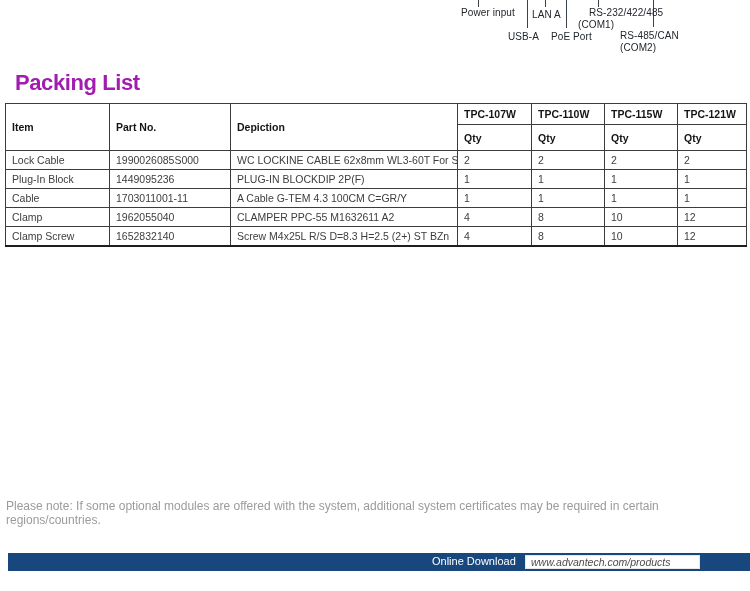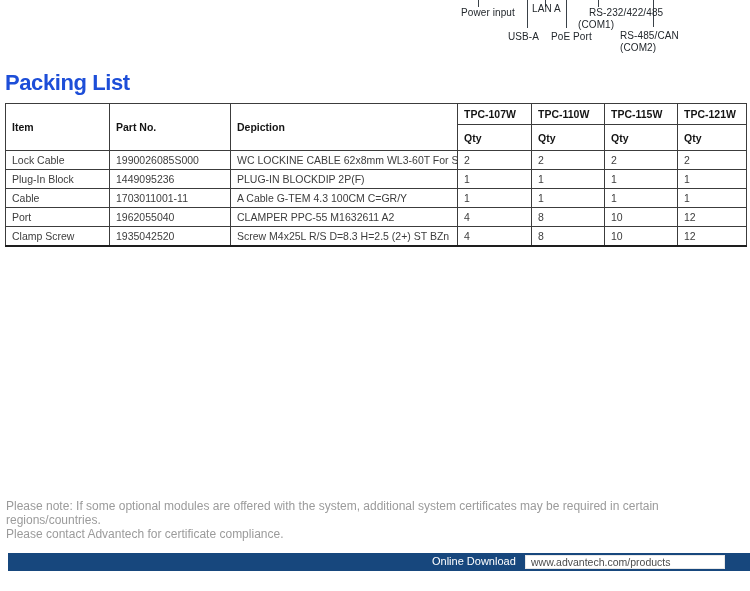--- a/index.html
+++ b/index.html
@@ -47,52 +47,52 @@
 
   
   .download-bar {
     position:absolute; left:8px; top:553px; width:742px; height:18px;
   }
   .dl-label {
     position:absolute; left:424px; top:2px;
     font-size:11px; font-weight:normal; color:#ffffff; white-space:nowrap;
   }
   .dl-url-box {
-    position:absolute; left:517px; top:2px; width:200px; height:14px;
-    background:#ffffff; border:1px solid #e8e8e8;
+    position:absolute; left:517px; top:2px; width:175px; height:14px;
+    background:#ffffff; border:1px solid #e8e8e8;font-style:italic;
   }
   .dl-url-box span {
     display:block; font-size:10.5px; color:#4c4c4c; line-height:12px;
     padding-left:5px; white-space:nowrap;
   }
 </style>
 </head>
 <body>
 
 <div>
   <div class="callout-line" style="left:478px; top:0; height:7px;"></div>
   <div class="callout-line" style="left:527px; top:0; height:28px;"></div>
   <div class="callout-line" style="left:545px; top:0; height:7px;"></div>
   <div class="callout-line" style="left:566px; top:0; height:28px;"></div>
   <div class="callout-line" style="left:598px; top:0; height:7px;"></div>
   <div class="callout-line" style="left:653px; top:0; height:27px;"></div>
 </div>
 
 <div>
   <span class="callout-label" style="left:461px; top:7px;">Power input</span>
-  <span class="callout-label" style="left:532px; top:3px;text-align:center;">LAN A</span>
+  <span class="callout-label" style="left:532px; top:9px;text-align:center;">LAN A</span>
   <span class="callout-label" style="left:571px; top:7px;padding-left:18px;">RS-232/422/485</span>
   <span class="callout-label" style="left:578px; top:19px;">(COM1)</span>
   <span class="callout-label" style="left:508px; top:31px;">USB-A</span>
   <span class="callout-label" style="left:551px; top:31px;">PoE Port</span>
   <span class="callout-label" style="left:620px; top:30px;">RS-485/CAN</span>
   <span class="callout-label" style="left:620px; top:42px;">(COM2)</span>
 </div>
 
-<h1 class="page-title" style="color:#1d4ed8;">Packing List</h1>
+<h1 class="page-title" style="color:#a21caf;margin-left:10px;">Packing List</h1>
 
 <table class="packing-table">
   <colgroup>
     <col style="width:104px">
       <col style="width:121px">
       <col style="width:227px">
     <col style="width:74px">
       <col style="width:73px">
       <col style="width:73px">
       <col style="width:69px">
@@ -136,43 +136,42 @@
     <tr>
       <td>Cable</td>
       <td>1703011001-11</td>
       <td>A Cable G-TEM 4.3 100CM C=GR/Y</td>
       <td>1</td>
       <td>1</td>
       <td>1</td>
       <td>1</td>
     </tr>
     <tr>
-      <td>Port</td>
+      <td>Clamp</td>
       <td>1962055040</td>
       <td>CLAMPER PPC-55 M1632611 A2</td>
       <td>4</td>
       <td>8</td>
       <td>10</td>
       <td>12</td>
     </tr>
     <tr>
       <td>Clamp Screw</td>
-      <td>1935042520</td>
+      <td>1652832140</td>
       <td>Screw M4x25L R/S D=8.3 H=2.5 (2+) ST BZn</td>
       <td>4</td>
       <td>8</td>
       <td>10</td>
       <td>12</td>
     </tr>
   </tbody>
 </table>
 
 <div class="note">
   <div>Please note: If some optional modules are offered with the system, additional system certificates may be required in certain regions/countries.</div>
-  <div>Please contact Advantech for certificate compliance.</div>
 </div>
 
 <div class="download-bar" style="background:#17477d;">
   <span class="dl-label">Online Download</span>
   <div class="dl-url-box">
     <span>www.advantech.com/products</span>
   </div>
 </div>
 
 </body></html>

